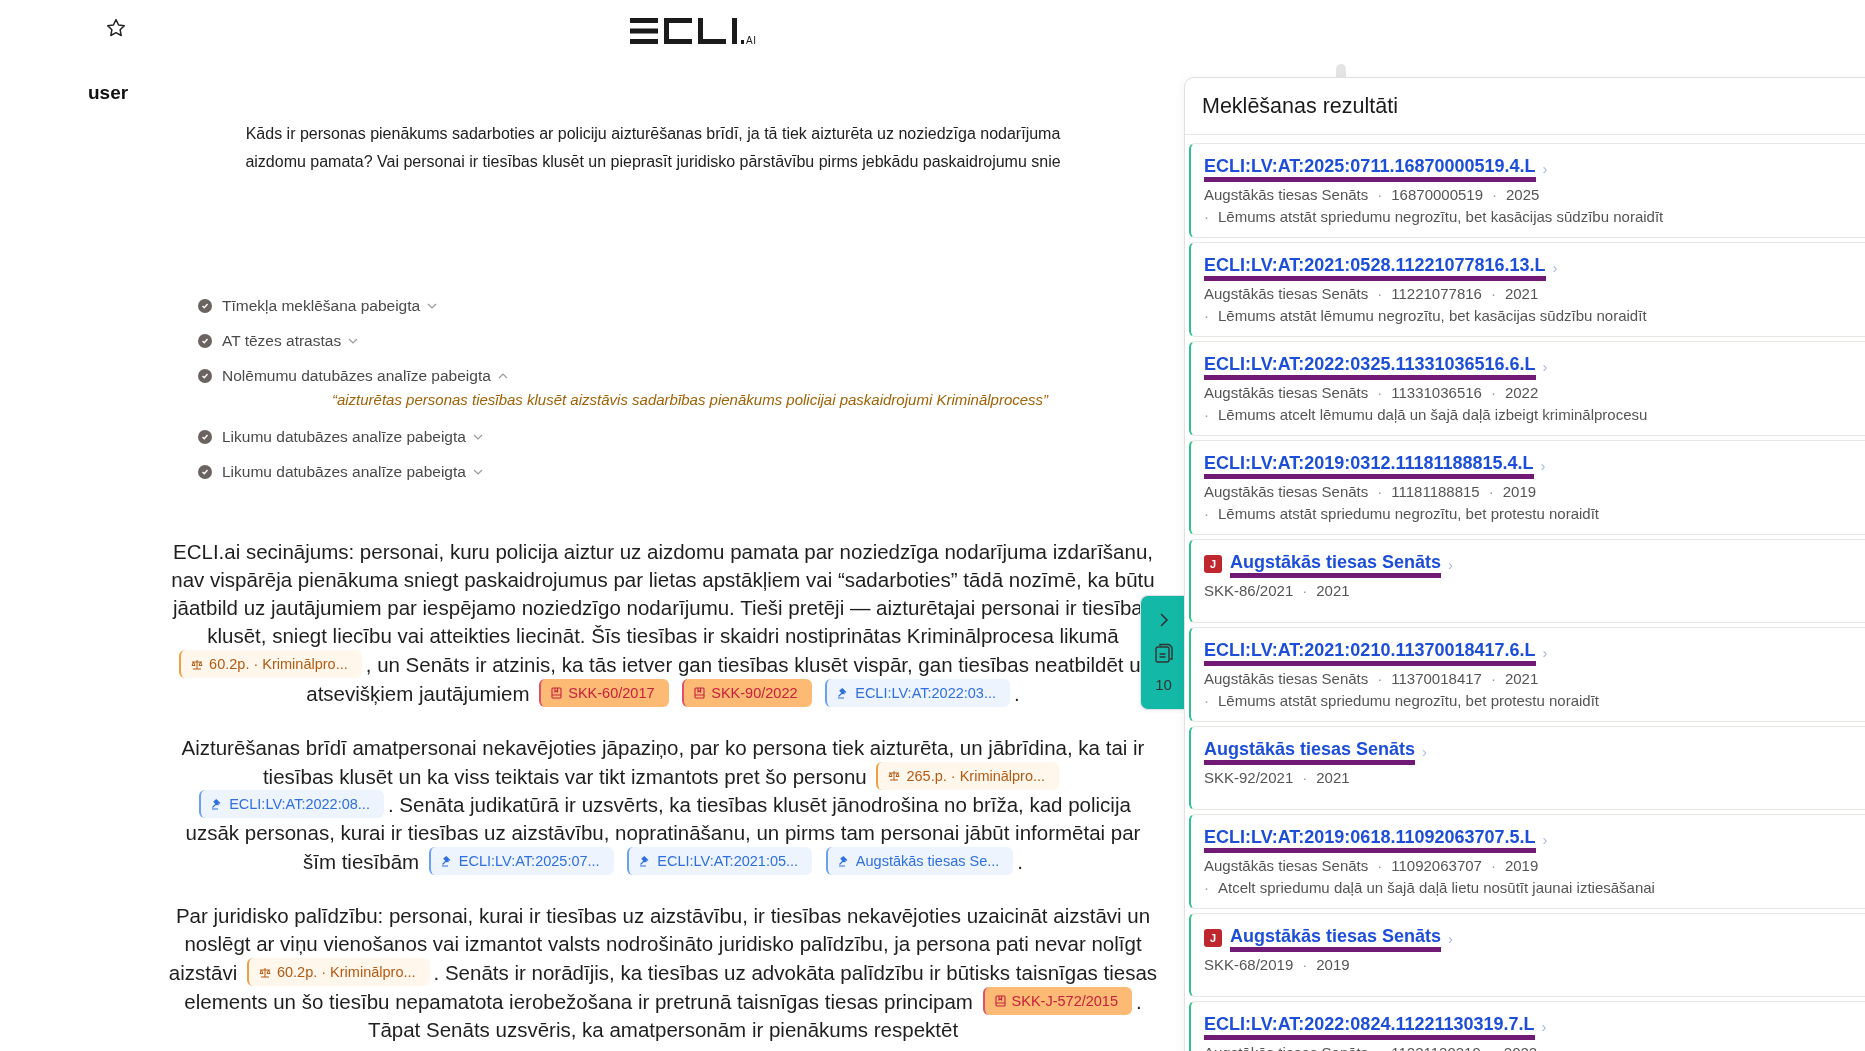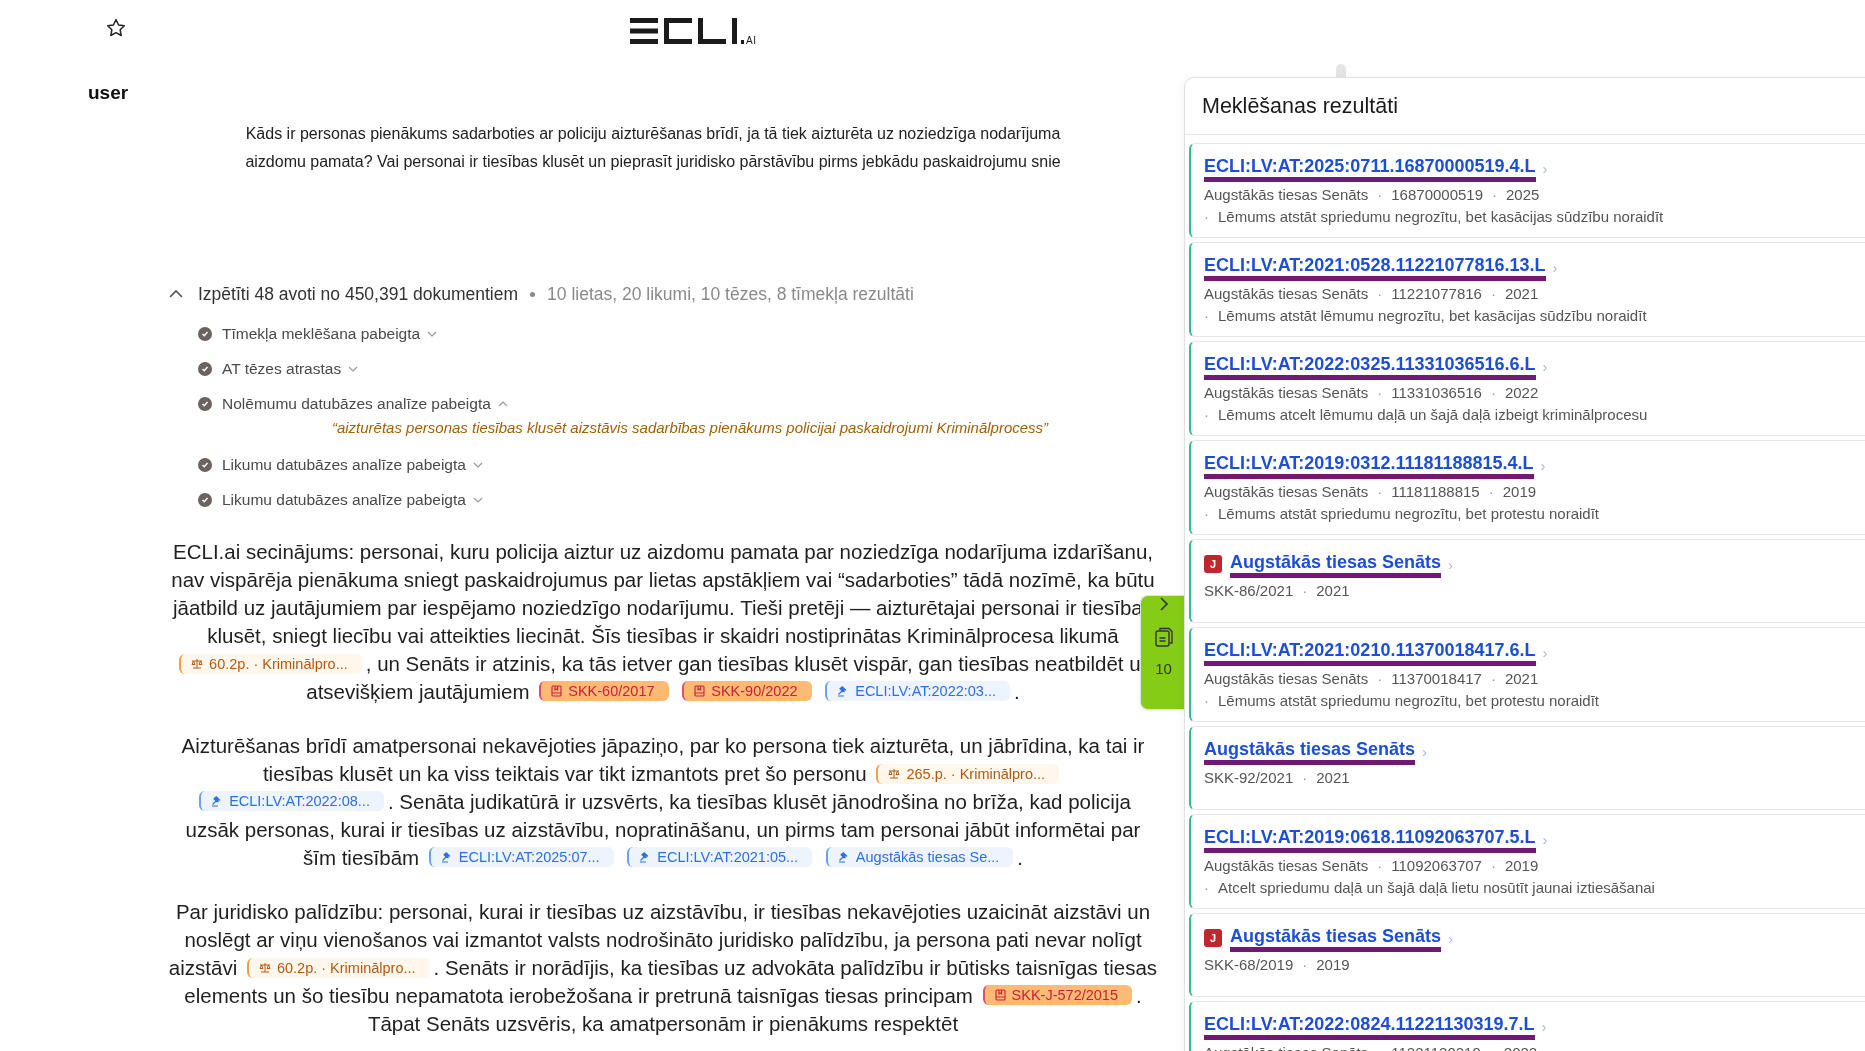--- a/index.html
+++ b/index.html
@@ -22,28 +22,28 @@
   .research-head .sub { color: #8a8a8a; }
   .research-head .dot { display: inline-block; width: 5px; height: 5px; border-radius: 50%; background: #888; margin: 0 12px; }
   .steps { margin-left: 30px; margin-top: 8px; }
   .step { display: flex; align-items: center; height: 35px; font-size: 15.5px; color: #4a4a4a; cursor: pointer; }
   .step .check { width: 14px; height: 14px; border-radius: 50%; background: #6b6360; margin-right: 10px; display: flex; align-items: center; justify-content: center; }
   .step .caret { margin-left: 7px; color: #a0a0a0; font-size: 11px; display: flex; align-items: center; }
   .step-query { font-size: 15px; font-style: italic; color: #a16207; margin-left: 24px; height: 30px; line-height: 22px; margin-top: -4px; }
 
   .answer { position: absolute; left: 168px; top: 538px; width: 990px; font-size: 20.5px; line-height: 28px; color: #1f1f1f; }
   .answer p { margin-bottom: 26px; }
-  .chip { display: inline-flex; align-items: center; height: 20px; padding: 0 14px 0 10px; border-left: 2px solid; border-radius: 6px; font-size: 14.5px; margin: 0 4px; vertical-align: 2px; white-space: nowrap; cursor: pointer; }
+  .chip { display: inline-flex; align-items: center; height: 28px; padding: 0 14px 0 10px; border-left: 2px solid; border-radius: 6px; font-size: 14.5px; margin: 0 4px; vertical-align: 2px; white-space: nowrap; cursor: pointer; }
   .chip .ico { margin-right: 6px; display: inline-flex; }
   .chip.law { color: #b35a12; background: #fff7ec; border-color: #f0a040; }
   .chip.case { color: #c8203e; background: #fdba74; border-color: #e0506a; }
   .chip.ecli { color: #2f6fe0; background: #eef4fe; border-color: #6aa0f0; }
 
   
-  .side-toggle { position: absolute; left: 1140px; top: 595px; width: 46px; height: 115px; background: #84cc16; border: 1px solid #e2e2e2; border-right: none; border-radius: 8px 0 0 8px; box-shadow: -1px 1px 4px rgba(0,0,0,0.05); display: flex; flex-direction: column; align-items: center; cursor: pointer; }
+  .side-toggle { position: absolute; left: 1140px; top: 595px; width: 46px; height: 115px; background: #14b8a6; border: 1px solid #e2e2e2; border-right: none; border-radius: 8px 0 0 8px; box-shadow: -1px 1px 4px rgba(0,0,0,0.05); display: flex; flex-direction: column; align-items: center; padding-top: 16px; cursor: pointer; }
   .side-toggle .count { font-size: 15px; color: #333; margin-top: 8px; }
 
   
   .scroll-nub { position: absolute; left: 1336px; top: 64px; width: 10px; height: 20px; background: #e4e4e4; border-radius: 5px; }
   .panel { position: absolute; left: 1184px; top: 77px; width: 700px; height: 990px; background: #fff; border: 1px solid #e0e0dc; border-radius: 10px 0 0 0; box-shadow: -2px 0 8px rgba(0,0,0,0.04); overflow: hidden; }
   .panel-title { height: 57px; padding-left: 17px; display: flex; align-items: center; font-size: 21.5px; color: #1a1a1a; border-bottom: 1px solid #e6e6e2; }
   .results { padding: 8px 0 0 4px; }
   .result { border: 1px solid #e6e6e2; border-left: 2px solid #2fbf8a; border-radius: 6px 0 0 6px; margin-bottom: 4px; padding: 12px 0 0 13px; cursor: pointer; }
   .result.full { height: 95px; }
   .result.short { height: 84px; }
@@ -85,30 +85,20 @@
 </div>
 
 <div class="chat">
   <div class="user-label">user</div>
   <div class="user-msg">
     <div>Kāds ir personas pienākums sadarboties ar policiju aizturēšanas brīdī, ja tā tiek aizturēta uz noziedzīga nodarījuma</div>
     <div>aizdomu pamata? Vai personai ir tiesības klusēt un pieprasīt juridisko pārstāvību pirms jebkādu paskaidrojumu snie</div>
   </div>
 
   <div class="research">
-    <div class="research-head">
-      <span class="chev">
-        <svg width="16" height="10" viewBox="0 0 16 10" fill="none" stroke="#555" stroke-width="1.6">
-            <path d="M2 8l6-6 6 6"></path>
-          </svg>
-      </span>
-      <span>Izpētīti 48 avoti no 450,391 dokumentiem</span>
-      <span class="dot"></span>
-      <span class="sub">10 lietas, 20 likumi, 10 tēzes, 8 tīmekļa rezultāti</span>
-    </div>
     <div class="steps">
       <div class="step">
         <span class="check">
             <svg width="8" height="8" viewBox="0 0 8 8" fill="none" stroke="#fff" stroke-width="1.4">
               <path d="M1.5 4l1.8 1.8L6.5 2"></path>
             </svg>
           </span>
         <span>Tīmekļa meklēšana pabeigta</span>
         <span class="caret">
             <svg width="10" height="6" viewBox="0 0 10 6" fill="none" stroke="#9a9a9a" stroke-width="1.2">

